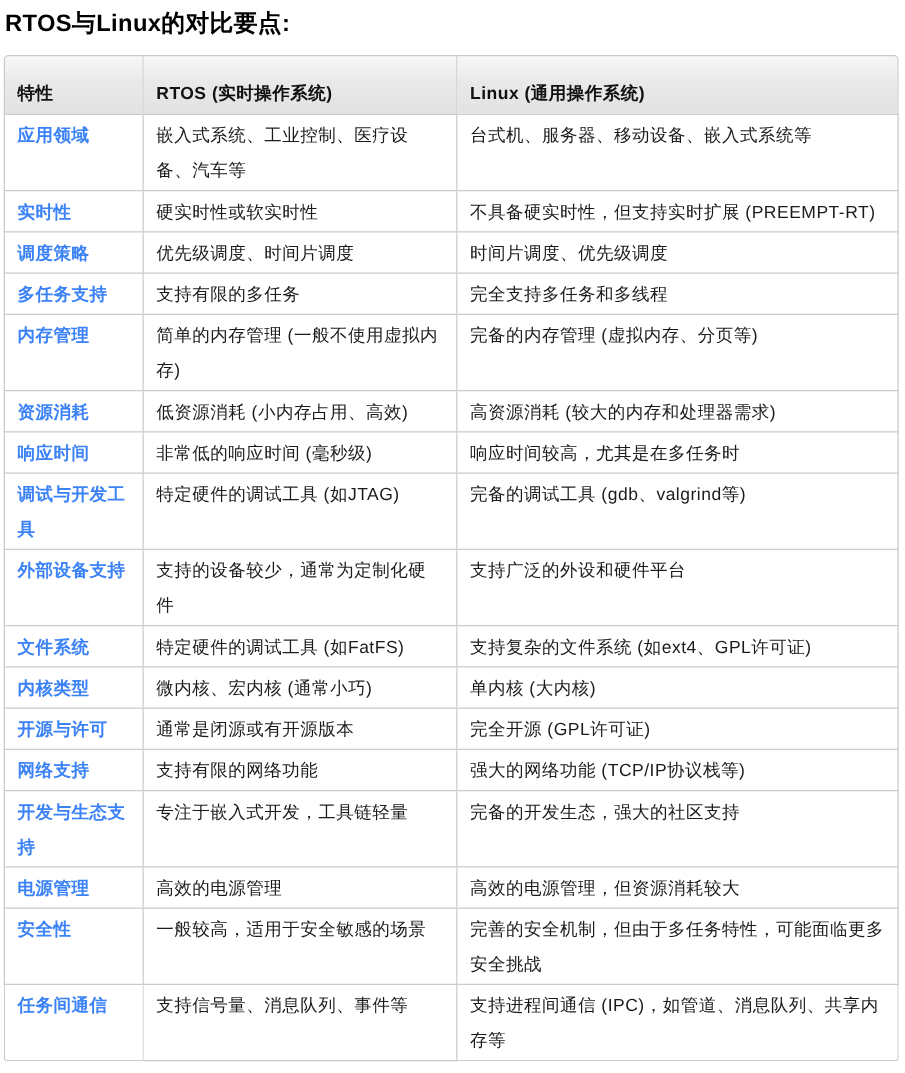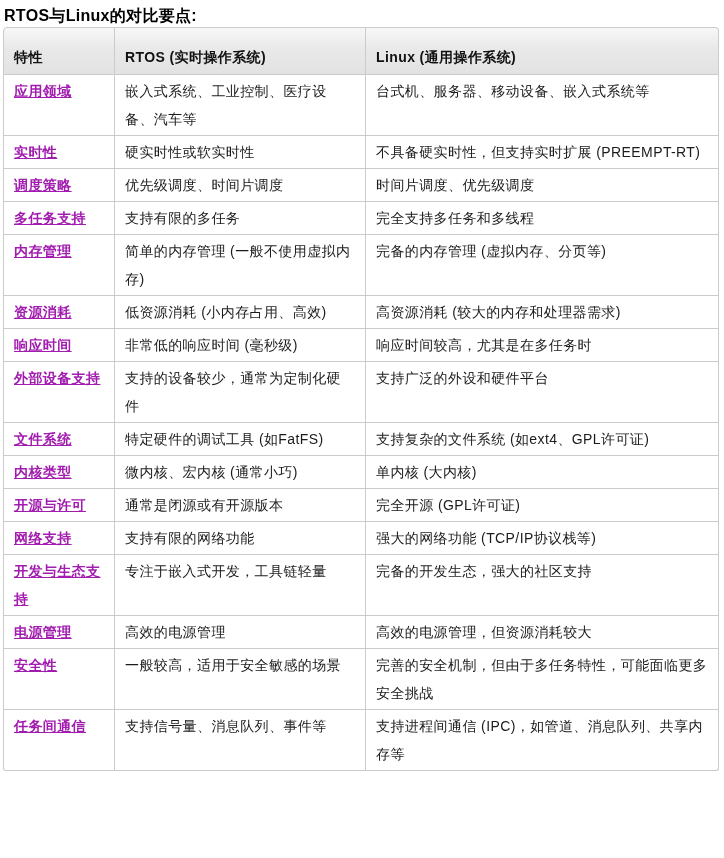--- a/index.html
+++ b/index.html
@@ -8,24 +8,24 @@
     background: #ffffff;
     font-family: "Liberation Sans", "DejaVu Sans", sans-serif;
     color: #1b1b1b;
   }
   .page {
     width: 724px;
     box-sizing: border-box;
     padding: 4px 3px 2px 3px;
   }
   .title {
-    font-size: 16px;
+    font-size: 19px;
     font-weight: bold;
     color: #000000;
-    margin: 2px 0 0 1px;
+    margin: 2px 0 12px 1px;
     letter-spacing: 0.3px;
   }
   table.cmp-table {
     width: 716px;
     border-collapse: separate;
     border-spacing: 0;
     font-size: 14px;
     table-layout: fixed;
   }
   col.c1 { width: 112px; }
@@ -54,22 +54,21 @@
     padding-top: 16px;
     padding-bottom: 4px;
     color: #111111;
   }
   .cmp-table thead th:first-child { border-top-left-radius: 4px; }
   .cmp-table thead th:last-child  { border-top-right-radius: 4px; }
   .cmp-table tbody tr:last-child > th:first-child { border-bottom-left-radius: 3px; }
   .cmp-table tbody tr:last-child > td:last-child  { border-bottom-right-radius: 3px; }
   .cmp-table tbody th.feature {
     font-weight: bold;
-    color: #a21caf;
-    text-decoration: underline;
+    color: #3b82f6;
   }
 </style>
 </head>
 <body>
 
 <div class="page">
   <h1 class="title">RTOS与Linux的对比要点:</h1>
 
   <table class="cmp-table">
     <colgroup>
@@ -121,20 +120,25 @@
     <td>高资源消耗 (较大的内存和处理器需求)</td>
   </tr>
 
   <tr>
     <th class="feature">响应时间</th>
     <td>非常低的响应时间 (毫秒级)</td>
     <td>响应时间较高，尤其是在多任务时</td>
   </tr>
 
 
+  <tr>
+    <th class="feature">调试与开发工具</th>
+    <td>特定硬件的调试工具 (如JTAG)</td>
+    <td>完备的调试工具 (gdb、valgrind等)</td>
+  </tr>
 
   <tr>
     <th class="feature">外部设备支持</th>
     <td>支持的设备较少，通常为定制化硬件</td>
     <td>支持广泛的外设和硬件平台</td>
   </tr>
 
   <tr>
     <th class="feature">文件系统</th>
     <td>特定硬件的调试工具 (如FatFS)</td>

